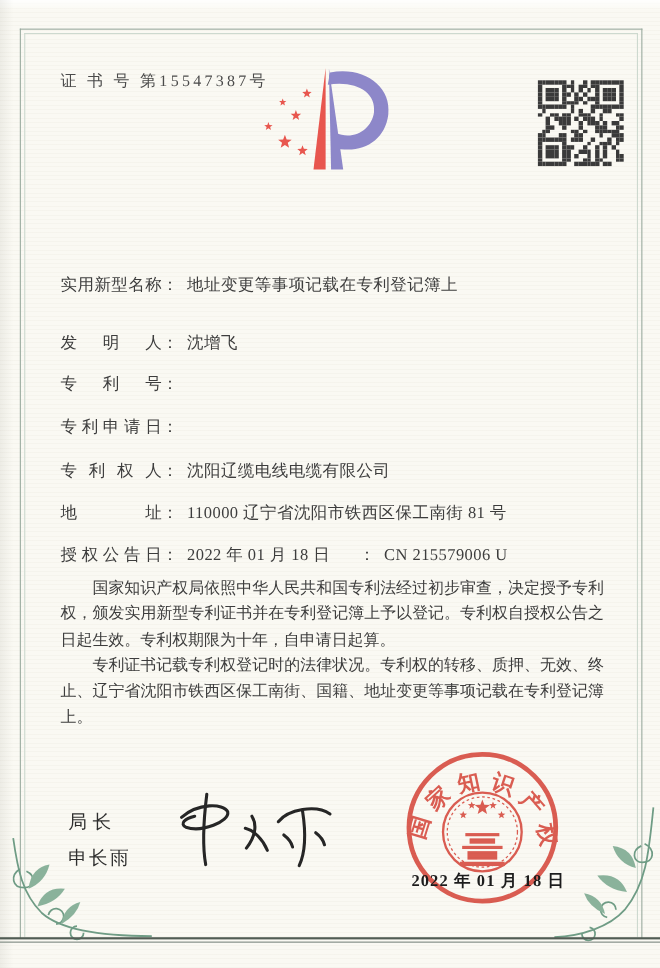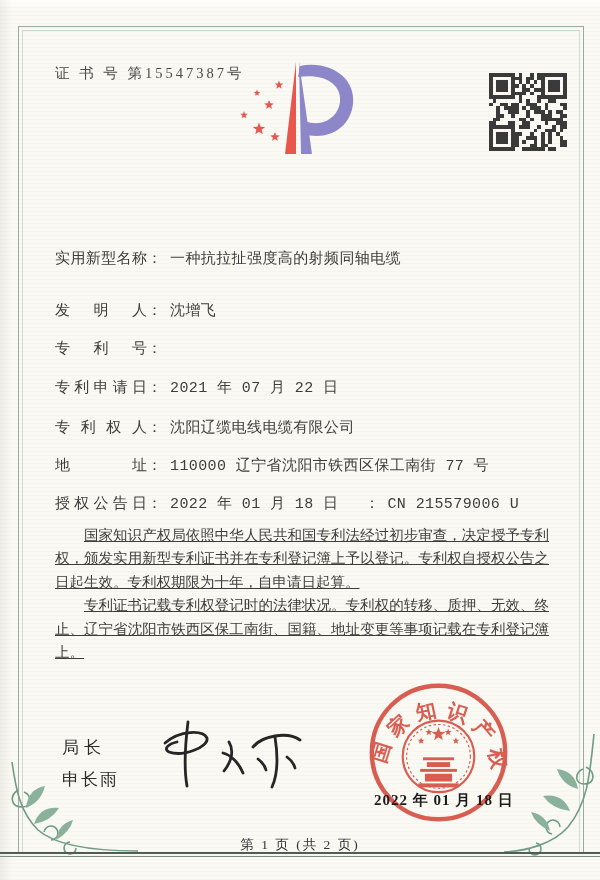--- a/index.html
+++ b/index.html
@@ -24,29 +24,29 @@
 
   .logo { left:230px; top:52px; width:145px; height:112px; }
   .qr { left:489px; top:73px; width:78px; height:78px; display:grid;
         grid-template-columns:repeat(21,1fr); grid-template-rows:repeat(21,1fr); }
   .qr div { width:100%; height:100%; }
 
   .title { left:0; right:0; top:167px; text-align:center; font-size:37px; font-weight:600;
     letter-spacing:11px; text-indent:11px; color:#3c3c3c; }
 
   .fields { left:55px; top:250px; width:494px; font-size:15px; color:#3d3d3d; }
-  .row { display:flex; line-height:20px;font-family:Liberation Mono, monospace; }
+  .row { display:flex; line-height:20px; }
   .row .lab { flex:0 0 92px; width:92px; text-align:justify; text-align-last:justify; }
   .row .colon { flex:0 0 auto; margin-right:8px; }
   .row .val { letter-spacing:0.4px; }
   .mt32{margin-top:32px}.mt18{margin-top:18px}.mt19{margin-top:19px}.mt20{margin-top:20px}
   .grant-group2 { display:flex; margin-left:26px; }
 
   .paragraphs { left:55px; top:524px; width:494px; font-size:14.5px; line-height:1.62;
-    text-align:justify; color:#3d3d3d;text-decoration:underline; }
+    text-align:justify; color:#3d3d3d; }
   .paragraphs p { text-indent:2em; margin:0; }
 
   .director-title { left:62px; top:736px; font-size:17px; letter-spacing:5px; color:#2e2e2e; }
   .director-name  { left:62px; top:768px; font-size:17px; letter-spacing:2px; color:#2e2e2e; }
   .signature { left:150px; top:716px; width:168px; height:82px; }
 
   .seal { left:366px; top:680px; width:145px; height:145px; opacity:0.92; mix-blend-mode:multiply; }
   .seal-date { left:374px; top:791px; font-size:15px; font-weight:700; color:#1c1c1c;
     letter-spacing:1px; white-space:nowrap; }
 
@@ -522,45 +522,44 @@
       <div style="background: transparent;"></div>
       <div style="background: transparent;"></div>
       <div style="background: transparent;"></div>
     </div>
 
 
   <div class="abs fields">
     <div class="row">
       <span class="lab">实用新型名称</span>
         <span class="colon">：</span>
-        <span class="val">一种抗拉扯强度高的射频同轴电缆</span>
+        <span class="val">地址变更等事项记载在专利登记簿上</span>
     </div>
     <div class="row mt32">
       <span class="lab">发明人</span>
         <span class="colon">：</span>
         <span class="val">沈增飞</span>
     </div>
     <div class="row mt18">
       <span class="lab">专利号</span>
         <span class="colon">：</span>
     </div>
     <div class="row mt19">
       <span class="lab">专利申请日</span>
         <span class="colon">：</span>
-        <span class="val">2021 年 07 月 22 日</span>
     </div>
     <div class="row mt20">
       <span class="lab">专利权人</span>
         <span class="colon">：</span>
         <span class="val">沈阳辽缆电线电缆有限公司</span>
     </div>
     <div class="row mt18">
       <span class="lab">地址</span>
         <span class="colon">：</span>
-        <span class="val">110000  辽宁省沈阳市铁西区保工南街 77 号</span>
+        <span class="val">110000  辽宁省沈阳市铁西区保工南街 81 号</span>
     </div>
     <div class="row mt18">
       <span class="lab">授权公告日</span>
         <span class="colon">：</span>
         <span class="val">2022 年 01 月 18 日</span>
       <span class="grant-group2">
           <span class="colon">：</span>
           <span class="val">CN 215579006 U</span>
       </span>
     </div>
@@ -631,16 +630,15 @@
       <path d="M58,96 a7,7 0 1 0 -8,7"></path>
       <path d="M34,112 a6,6 0 1 1 -7,6"></path>
     </g>
     <g fill="#8ab29b">
       <path d="M76,58 q-16,-4 -21,-20 q18,2 21,20"></path>
       <path d="M68,80 q-18,-2 -27,-15 q20,-3 27,15"></path>
       <path d="M48,100 q-15,-7 -19,-19 q16,3 19,19"></path>
     </g>
   </svg>
 
-  <div class="abs page-footer">第 1 页 (共 2 页)</div>
   <div class="abs bottom-line"></div>
 
 </div>
 
 </body></html>

